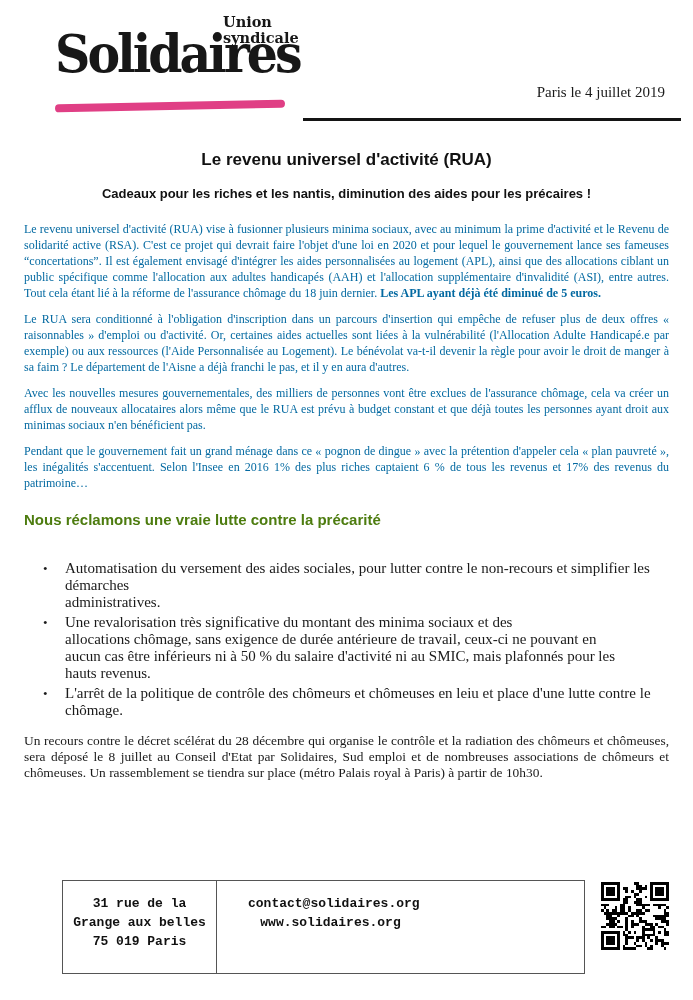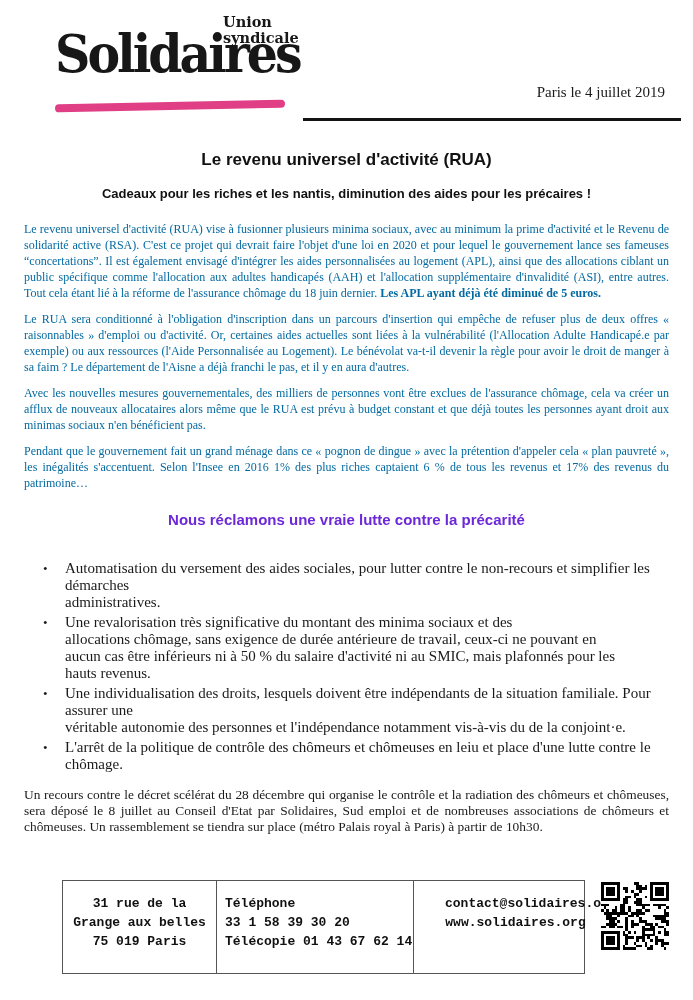--- a/index.html
+++ b/index.html
@@ -39,22 +39,22 @@
     margin:16px 24px 0; text-align:center;
     font-family:"Liberation Sans", sans-serif; font-weight:bold; font-size:13px; color:#111;
   }
   
   .body-text { margin:20px 24px 0; }
   .body-text p {
     margin:0 0 10px; font-size:12px; line-height:16px; text-align:justify; color:#0369a1;font-family:Liberation Serif, serif;
   }
   .bold-run { font-weight:bold; }
   .section-heading {
-    margin:20px 24px 32px; text-align:center;
-    font-family:"Liberation Sans", sans-serif; font-weight:bold; font-size:15px; color:#6d28d9;
+    margin:20px 24px 32px; 
+    font-family:"Liberation Sans", sans-serif; font-weight:bold; font-size:15px; color:#4d7c0f;
   }
   
   .demands { margin:0 24px 0; }
   .demand {
     position:relative; margin-left:41px; margin-bottom:3px; margin-right:10px;
     font-size:15px; line-height:17px; white-space:pre-line; color:#1a1a1a;
   }
   .demand::before { content:"•"; position:absolute; left:-22px; top:0; font-size:13px; }
   .closing { margin:14px 24px 0; font-size:13.4px; line-height:16px; text-align:justify; }
   
@@ -102,36 +102,30 @@
 
   <div class="section-heading">Nous réclamons une vraie lutte contre la précarité</div>
 
   <div class="demands">
     <div class="demand">Automatisation du versement des aides sociales, pour lutter contre le non-recours et simplifier les démarches
 administratives.</div>
     <div class="demand">Une revalorisation très significative du montant des minima sociaux et des
 allocations chômage, sans exigence de durée antérieure de travail, ceux-ci ne pouvant en
 aucun cas être inférieurs ni à 50 % du salaire d'activité ni au SMIC, mais plafonnés pour les
 hauts revenus.</div>
-    <div class="demand">Une individualisation des droits, lesquels doivent être indépendants de la situation familiale. Pour assurer une
-véritable autonomie des personnes et l'indépendance notamment vis-à-vis du de la conjoint·e.</div>
     <div class="demand">L'arrêt de la politique de contrôle des chômeurs et chômeuses en leiu et place d'une lutte contre le chômage.</div>
   </div>
 
   <p class="closing">Un recours contre le décret scélérat du 28 décembre qui organise le contrôle et la radiation des chômeurs et chômeuses, sera déposé le 8 juillet au Conseil d'Etat par Solidaires, Sud emploi et de nombreuses associations de chômeurs et chômeuses. Un rassemblement se tiendra sur place (métro Palais royal à Paris) à partir de 10h30.</p>
 
   <div class="footer">
     <div class="footer-table">
       <div class="footer-cell cell-address">31 rue de la
 Grange aux belles
 75 019 Paris</div>
-      <div class="footer-cell cell-contact">
-        <div class="contact-row"><span class="contact-label">Téléphone</span><span>33 1 58 39 30 20</span></div>
-        <div class="contact-row"><span class="contact-label">Télécopie</span><span>01 43 67 62 14</span></div>
-      </div>
       <div class="footer-cell cell-web">
         <div>contact@solidaires.org</div>
         <div>www.solidaires.org</div>
       </div>
     </div>
     <svg class="qr" viewBox="0 0 25 25" shape-rendering="crispEdges" xmlns="http://www.w3.org/2000/svg">
         <rect x="0" y="0" width="25" height="25" fill="#fff"></rect>
         <rect x="0" y="0" width="7" height="7" fill="#000"></rect>
         <rect x="1" y="1" width="5" height="5" fill="#fff"></rect>
         <rect x="2" y="2" width="3" height="3" fill="#000"></rect>

